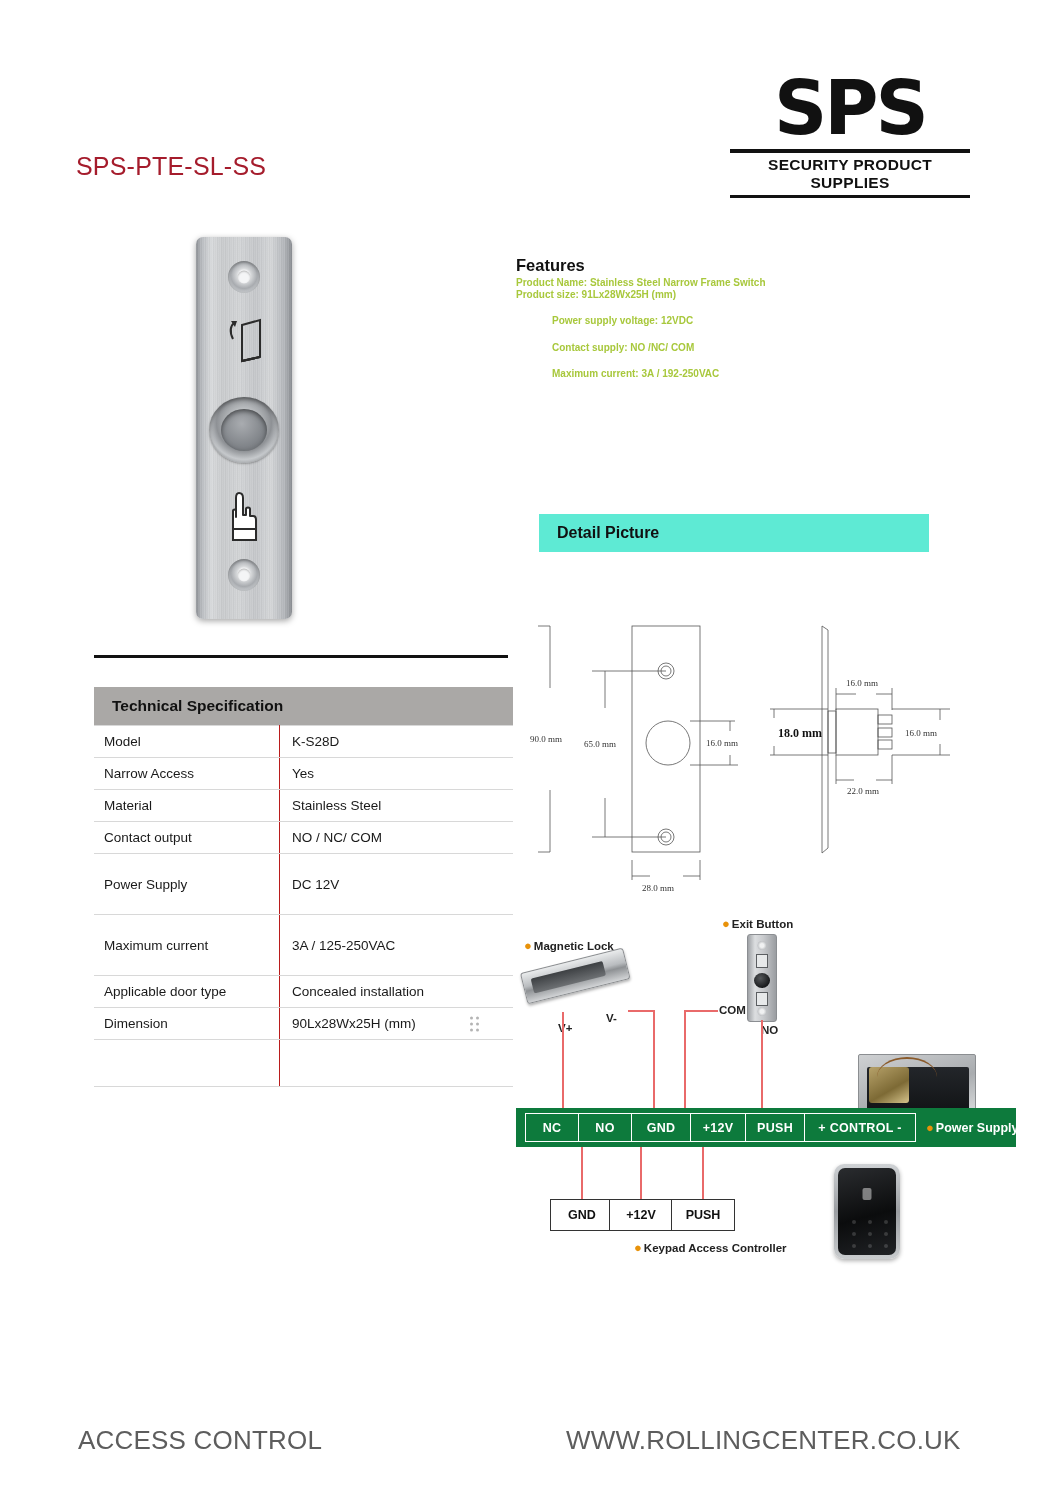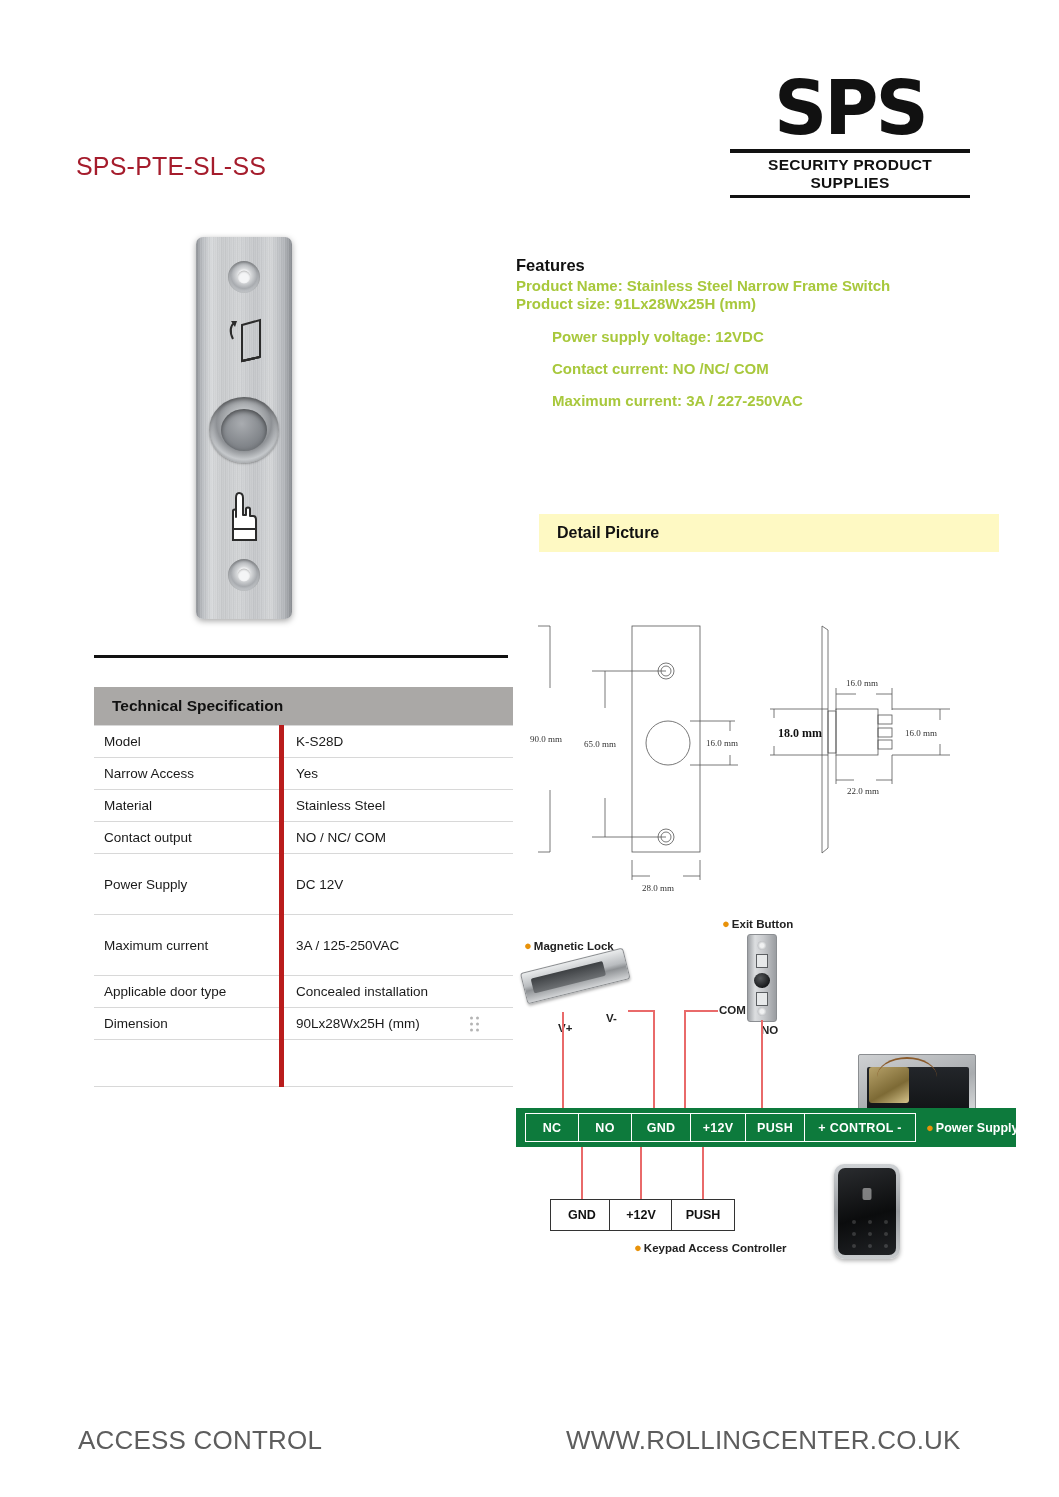--- a/index.html
+++ b/index.html
@@ -143,36 +143,36 @@
     width: 430px;
   }
   .features h2 {
     margin: 0 0 2px 0;
     font-size: 16.5px;
     font-weight: bold;
     color: #111;
     font-family: "Liberation Sans", sans-serif;
   }
   .feat-line {
-    font-size: 15px;
+    font-size: 10px;
     color: #a8c83c;
     font-weight: bold;
     line-height: 1.22;
     font-family: "Liberation Sans", sans-serif;
   }
   .feat-gap { margin-top: 14px; margin-left: 36px; }
 
   
   .detail-bar {
     position: absolute;
     left: 539px;
     top: 514px;
-    width: 460px;
+    width: 390px;
     height: 38px;
-    background: #fef9c3;
+    background: #5eead4;
     display: flex;
     align-items: center;
   }
   .detail-bar span {
     margin-left: 18px;
     font-size: 16px;
     font-weight: bold;
     color: #111;
   }
 
@@ -212,21 +212,21 @@
   table.spec td {
     border: 1px solid #d8d8d8;
     border-left: none;
     border-right: none;
     font-size: 13.5px;
     color: #1a1a1a;
     padding: 8px 0 8px 10px;
     vertical-align: middle;
     font-family: "Liberation Sans", sans-serif;
   }
-  table.spec td.k { width: 175px; border-right: 5px solid #b91c1c; }
+  table.spec td.k { width: 175px; border-right: 1px solid #b91c1c; }
   table.spec td.v { position: relative; padding-left: 12px; }
   table.spec tr.tall td { height: 44px; }
   table.spec tr.empty td { height: 30px; }
   .dots {
     position: absolute;
     right: 34px;
     top: 50%;
     transform: translateY(-50%);
     display: grid;
     grid-template-columns: repeat(2, 3px);
@@ -469,22 +469,22 @@
     <div class="screw screw-bot">
         <div class="hole"></div>
       </div>
   </div>
 
   <div class="features">
     <h2>Features</h2>
     <div class="feat-line">Product Name: Stainless Steel Narrow Frame Switch</div>
     <div class="feat-line">Product size: 91Lx28Wx25H (mm)</div>
     <div class="feat-line feat-gap">Power supply voltage: 12VDC</div>
-    <div class="feat-line feat-gap">Contact current: NO /NC/ COM</div>
-    <div class="feat-line feat-gap">Maximum current: 3A / 227-250VAC</div>
+    <div class="feat-line feat-gap">Contact supply: NO /NC/ COM</div>
+    <div class="feat-line feat-gap">Maximum current: 3A / 192-250VAC</div>
   </div>
 
   <div class="detail-bar">
     <span>Detail Picture</span>
   </div>
 
   <div class="spec-rule"></div>
   <div class="spec-wrap">
     <div class="spec-head">
       <span>Technical Specification</span>

